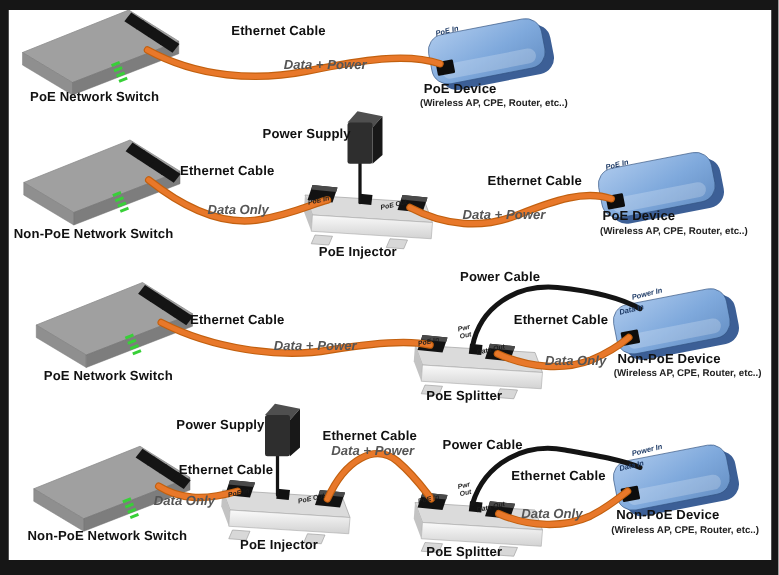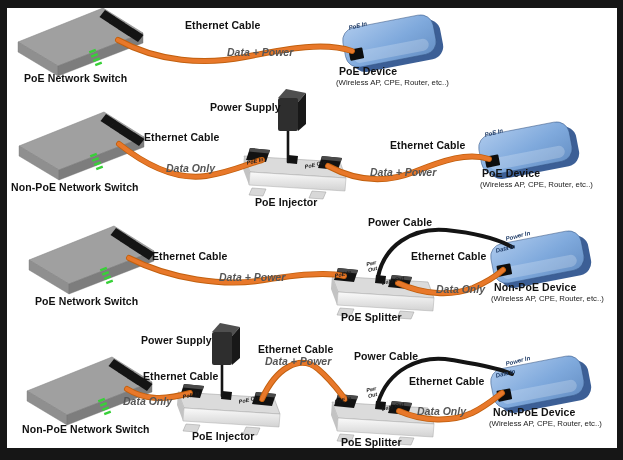--- a/index.html
+++ b/index.html
@@ -6,21 +6,21 @@
   .stage{position:relative;width:623px;height:460px;background:#ffffff;overflow:hidden;
          font-family:"Liberation Sans",sans-serif;}
   .stage::after{content:"";position:absolute;inset:0;border:8px solid #161616;
          border-bottom-width:12px;border-right-width:6px;border-left-width:7px;
          pointer-events:none;z-index:50;}
   svg.layer{position:absolute;left:0;top:0;z-index:1;}
   .lbl{position:absolute;z-index:10;font-weight:bold;font-size:10.5px;color:#111;
        white-space:nowrap;letter-spacing:.1px;}
   .ann{position:absolute;z-index:10;font-style:italic;font-weight:bold;font-size:10.5px;
        color:#555;white-space:nowrap;}
-  .sub{position:absolute;z-index:10;font-size:7.8px;color:#222;white-space:nowrap;}
+  .sub{position:absolute;z-index:10;font-size:7.8px;color:#222;white-space:nowrap;font-weight:bold;}
   .port{position:absolute;z-index:10;font-weight:bold;font-style:italic;font-size:5.5px;
         color:#1c1c1c;white-space:nowrap;transform-origin:0 0;}
   .port.blue{color:#1d3a66;font-size:6px;}
   .port.wrap{white-space:normal;width:16px;line-height:1.05;text-align:center;}
   .cable-out{fill:none;stroke:#c2600f;stroke-width:6;stroke-linecap:round;}
   .cable-in{fill:none;stroke:#e8782a;stroke-width:4.2;stroke-linecap:round;}
   .pcable{fill:none;stroke:#141414;stroke-width:4;stroke-linecap:round;}
   .cord{fill:none;stroke:#141414;stroke-width:2.6;stroke-linecap:round;}
 </style>
 </head>

